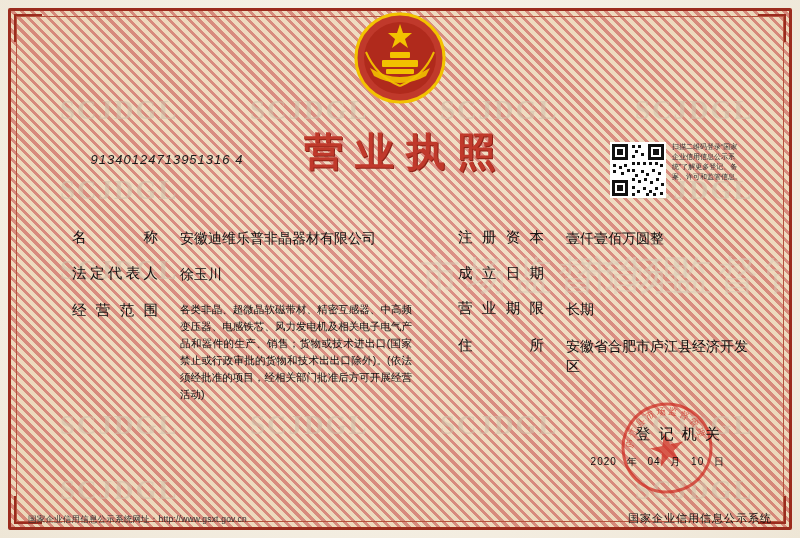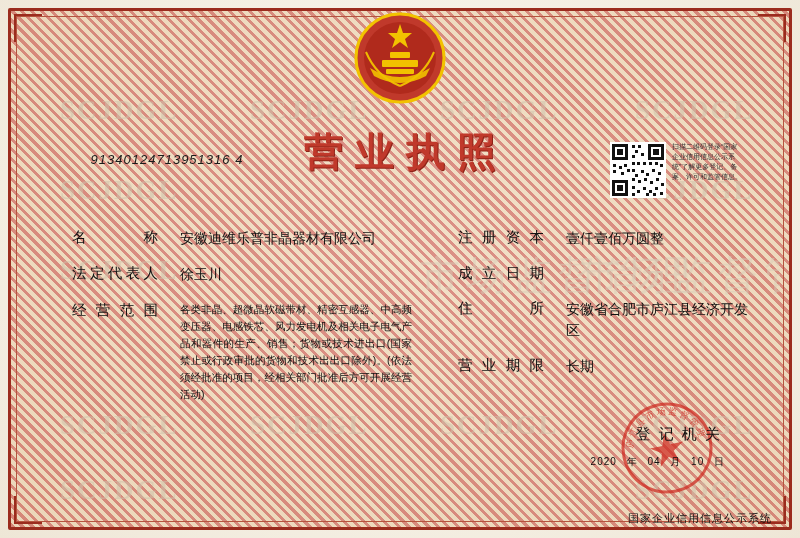--- a/index.html
+++ b/index.html
@@ -249,26 +249,26 @@
 
     <div class="col col-right">
       <div class="row">
         <div class="lbl">注 册 资 本</div>
         <div class="val">壹仟壹佰万圆整</div>
       </div>
       <div class="row">
         <div class="lbl">成 立 日 期</div>
       </div>
       <div class="row">
+        <div class="lbl">营 业 期 限</div>
+        <div class="val">长期</div>
+      </div>
+      <div class="row">
         <div class="lbl">住      所</div>
         <div class="val">安徽省合肥市庐江县经济开发区</div>
-      </div>
-      <div class="row">
-        <div class="lbl">营 业 期 限</div>
-        <div class="val">长期</div>
       </div>
     </div>
   </div>
 
   <div class="seal">
     <svg viewBox="0 0 96 96" width="96" height="96">
       <circle cx="48" cy="48" r="44" fill="none" stroke="#cf2a20" stroke-width="3"></circle>
       <polygon points="48,33 52,45 65,45 54,52 58,65 48,57 38,65 42,52 31,45 44,45" fill="#cf2a20"></polygon>
       <path id="sealArc" d="M14,48 a34,34 0 0,1 68,0" fill="none"></path>
       <text font-size="9" fill="#cf2a20" letter-spacing="2">
@@ -279,14 +279,15 @@
   <div class="registry">登 记 机 关</div>
   <div class="issue-date">
     <span>2020</span>
     <span>年</span>
     <span>04</span>
     <span>月</span>
     <span>10</span>
     <span>日</span>
   </div>
 
+  <div class="footer-left">国家企业信用信息公示系统网址：http://www.gsxt.gov.cn</div>
   <div class="footer-right">国家企业信用信息公示系统</div>
 </div>
 
 </body></html>

